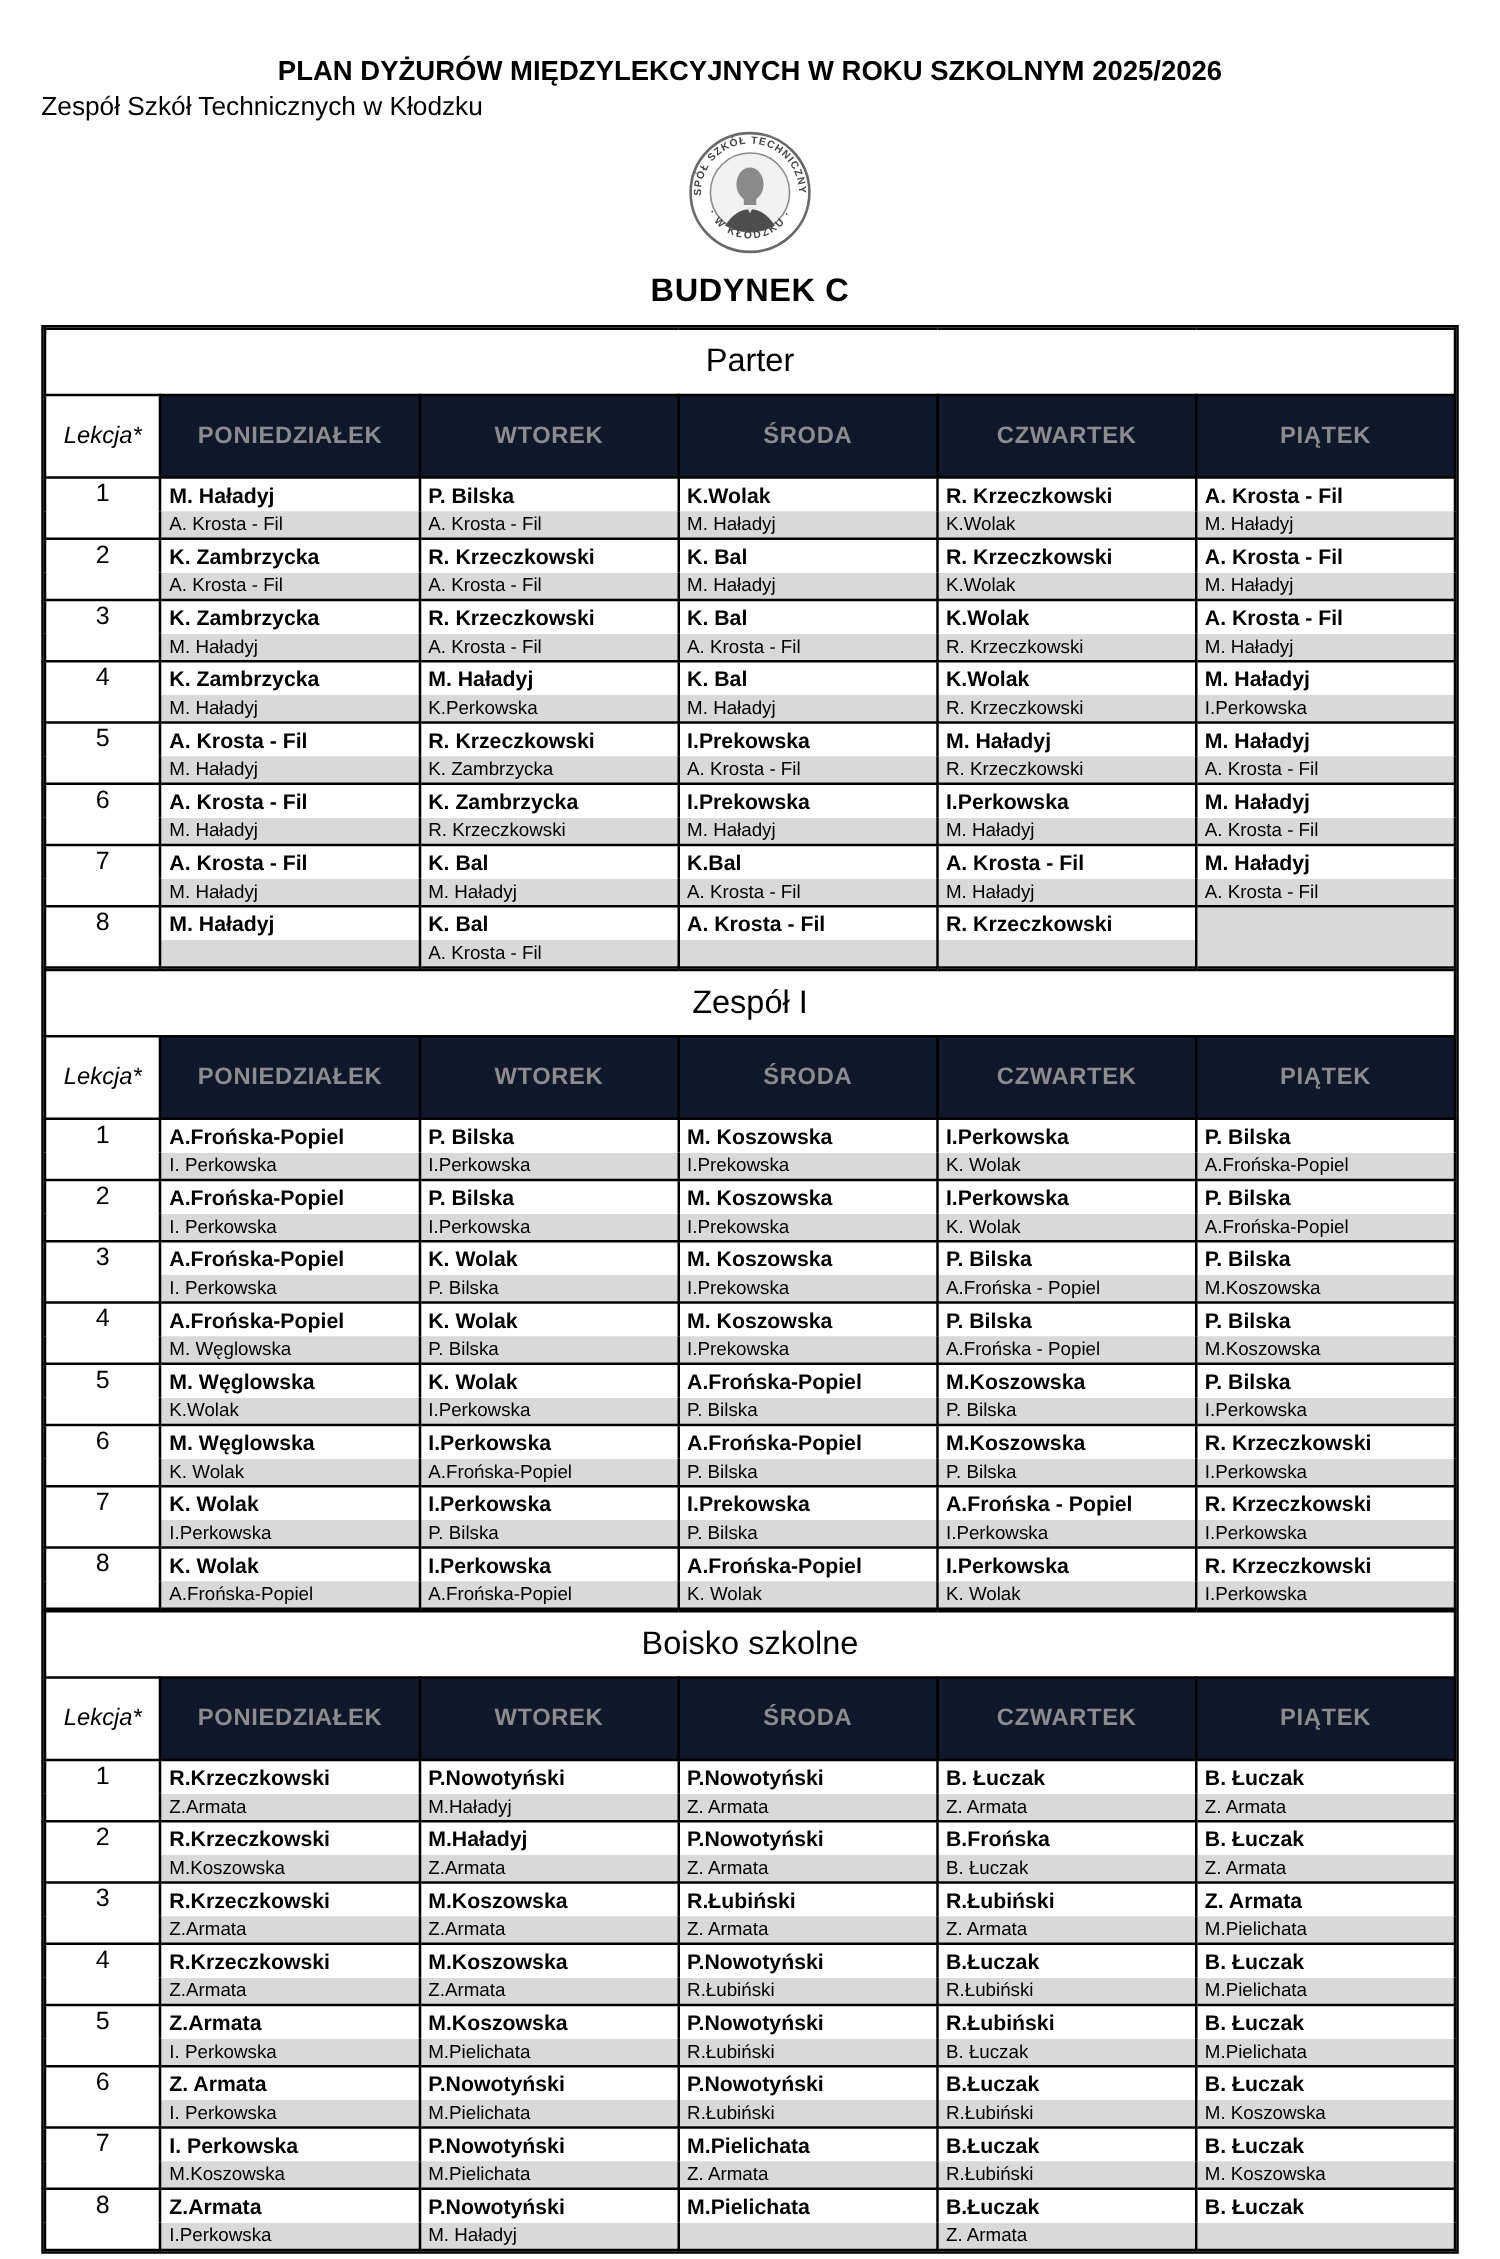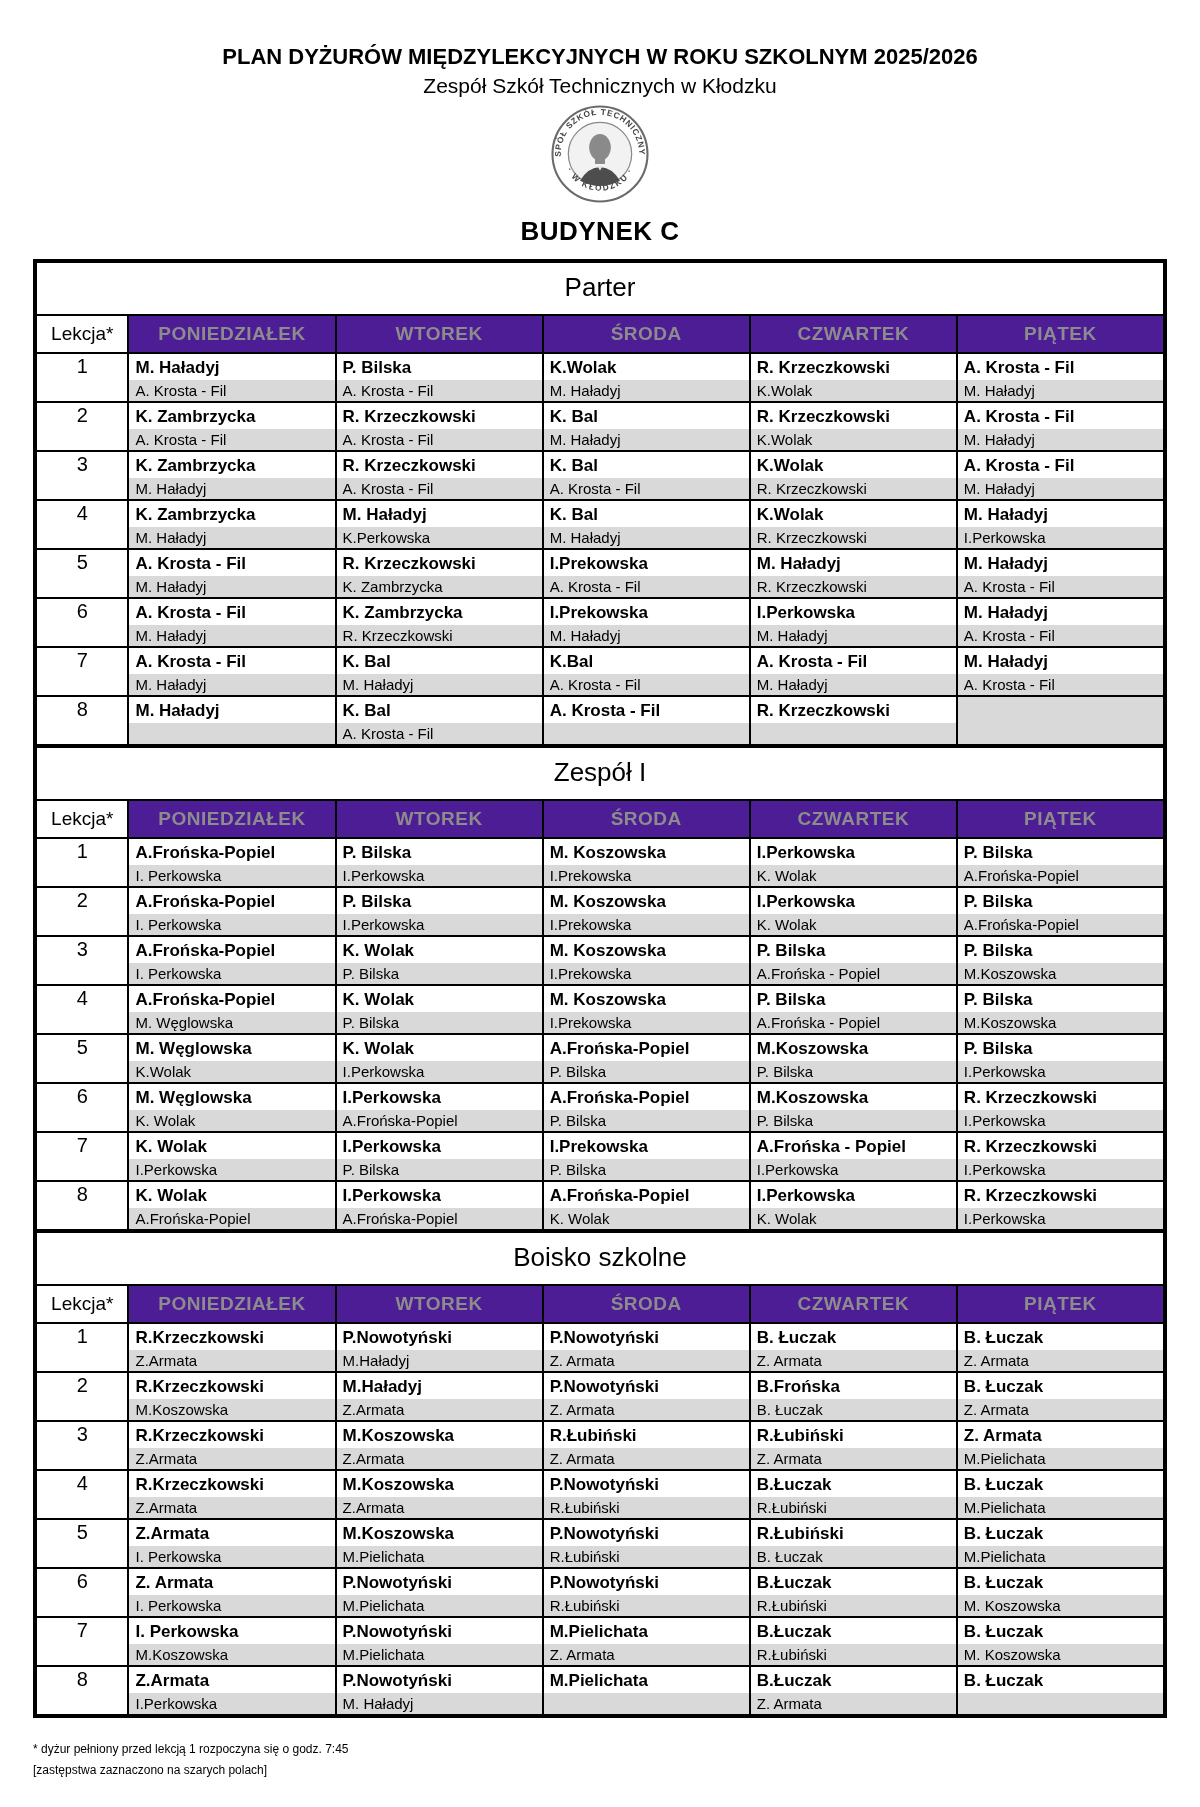--- a/index.html
+++ b/index.html
@@ -1,27 +1,27 @@
 <!DOCTYPE html>
 <html lang="pl"><head>
 <meta charset="utf-8">
 <style>
   html,body{margin:0;padding:0;background:#fff;color:#000;}
   body{width:1200px;font-family:"Liberation Sans",sans-serif;}
   .page{padding:30px 33px 170px 33px;}
   .title{font-size:22px;font-weight:bold;text-align:center;margin:14px 0 4px 0;}
-  .subtitle{font-size:21px;text-align:center;margin:0 0 6px 0;}
+  .subtitle{font-size:21px;margin:0 0 6px 0;}
   .logo-wrap{text-align:center;margin:2px 0 2px 0;}
   .building{font-size:26px;font-weight:bold;text-align:center;margin:8px 0 12px 0;letter-spacing:.5px;}
   .tables{border:2px solid #000;}
   table.sched{width:100%;border-collapse:collapse;table-layout:fixed;}
   td{font-family:"Liberation Sans",sans-serif;}
   .sec-title{font-size:26px;font-weight:normal;text-align:center;padding:9px 0 11px 0;border:2px solid #000;background:#fff;}
-  .lek-hdr{font-size:19px;text-align:center;padding:3px 0;border:2px solid #000;background:#fff;}
-  .day-hdr{font-size:19px;font-weight:bold;color:#8c8c8c;text-align:center;padding:7px 0;border:2px solid #000;background:#4c1d95;letter-spacing:.5px;}
+  .lek-hdr{font-size:19px;text-align:center;padding:3px 0;border:2px solid #000;background:#fff;font-style:italic;}
+  .day-hdr{font-size:19px;font-weight:bold;color:#8c8c8c;text-align:center;padding:21px 0;border:2px solid #000;background:#0f172a;letter-spacing:.5px;}
   .lesson-num{font-size:20px;text-align:center;vertical-align:top;padding-top:1px;border:2px solid #000;background:#fff;}
   .main-cell{font-size:17px;font-weight:bold;height:25px;padding:1px 3px 0 6px;vertical-align:middle;border-left:2px solid #000;border-right:2px solid #000;border-top:2px solid #000;border-bottom:none;white-space:nowrap;overflow:hidden;background:#fff;}
   .main-cell.gray{background:#d9d9d9;}
   .sub-cell{font-size:15px;height:20px;padding:0 3px 1px 6px;vertical-align:middle;background:#d9d9d9;border-left:2px solid #000;border-right:2px solid #000;border-top:none;border-bottom:2px solid #000;white-space:nowrap;overflow:hidden;}
   .footer{margin-top:24px;font-size:12px;}
   .footer p{margin:7px 0;}
 </style>
 </head>
 <body>
 

